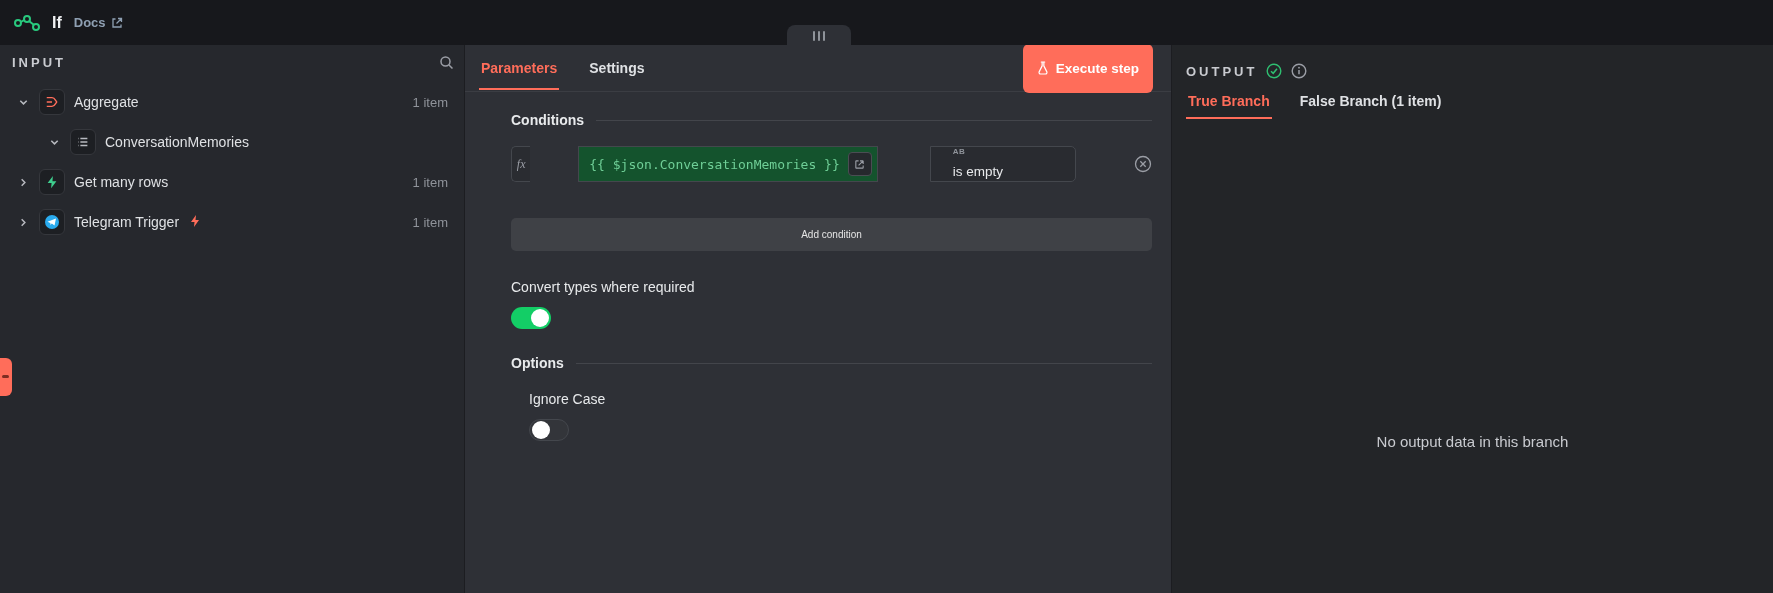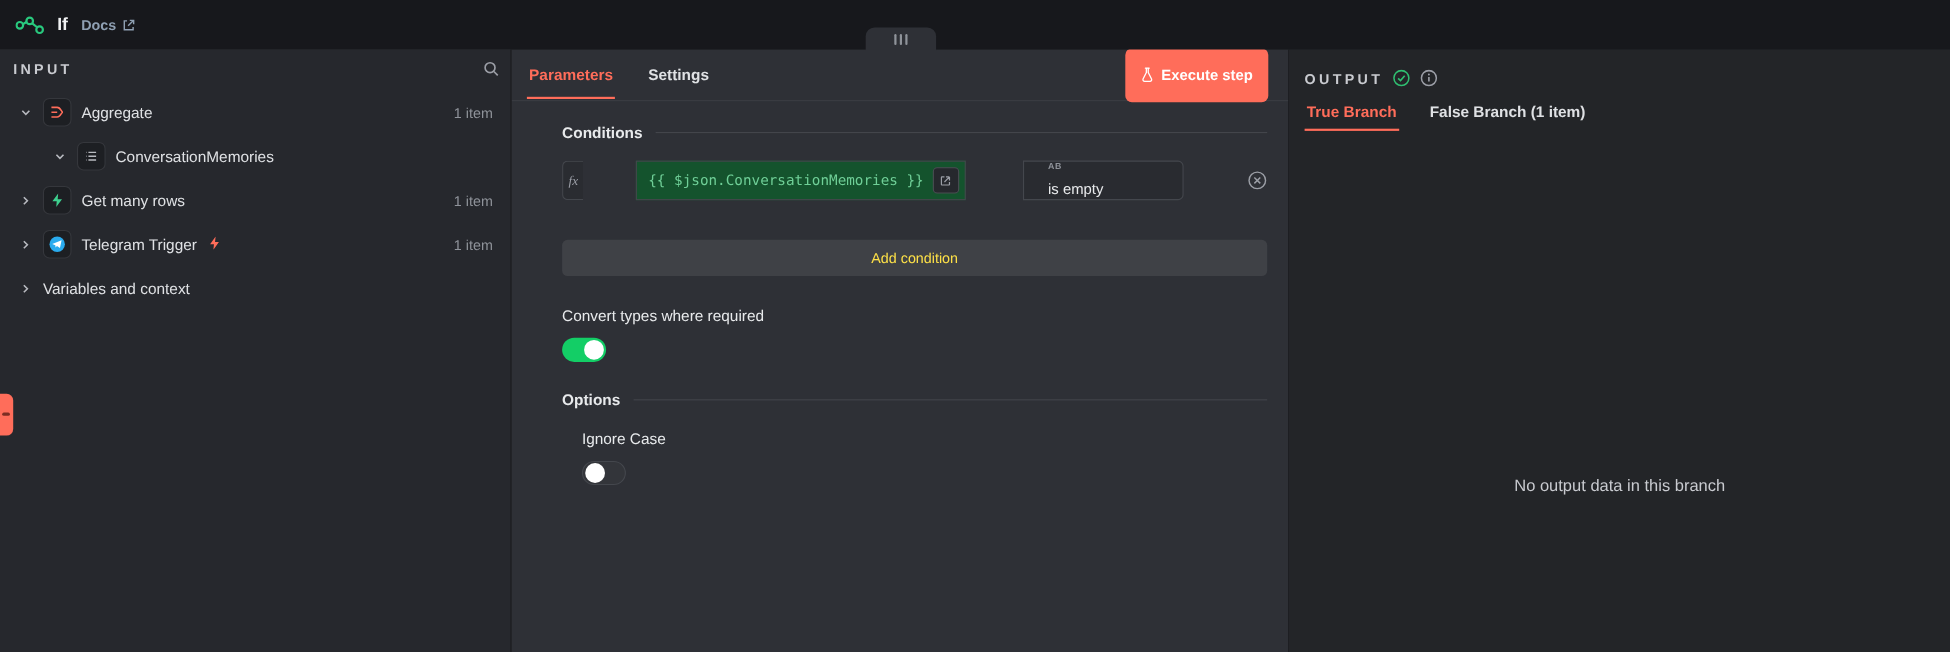--- a/index.html
+++ b/index.html
@@ -177,21 +177,21 @@
   }
   .type-glyph {
     font-size: 8px; font-weight: 700; letter-spacing: 0.5px; color: #8f939a;
   }
   .operator-value { flex: 1; font-size: 13.5px; color: #e8eaec; }
   .remove-btn { margin-left: 10px; background: none; border: none; cursor: pointer; display: flex; }
 
   .add-condition-btn {
     width: 100%; height: 33px;
     background: #3f4146; border: none; border-radius: 5px;
-    color: #fde047; font-size: 13px; font-weight: 400;
+    color: #e5e5e5; font-size: 10px; font-weight: 400;
     cursor: pointer; margin-bottom: 28px;
     font-family: "Liberation Sans", sans-serif;
   }
 
   .param-label { font-size: 14px; color: #e8eaec; margin-bottom: 12px; }
 
   .toggle { width: 40px; height: 22px; border-radius: 11px; position: relative; cursor: pointer; }
   .toggle.on { background: #13ce66; }
   .toggle.off { background: #33353a; border: 1px solid #44474d; }
   .toggle .knob {
@@ -338,28 +338,20 @@
         <span class="tree-label">Telegram Trigger</span>
         <span class="bolt">
           <svg width="10" height="12" viewBox="0 0 10 12">
               <path d="M6 0 L1 7 H4.5 L4 12 L9 5 H5.5 Z" fill="#ff6d5a"></path>
             </svg>
         </span>
         <span class="grow"></span>
         <span class="item-count">1 item</span>
       </div>
 
-      <div class="tree-row">
-        <span class="chev">
-          <svg width="11" height="11" viewBox="0 0 12 12">
-              <path d="M4 2.5 L7.5 6 L4 9.5" stroke="#b8bac0" stroke-width="1.6" fill="none"></path>
-            </svg>
-        </span>
-        <span class="tree-label">Variables and context</span>
-      </div>
 
     </div>
 
     <div class="left-edge-tab"></div>
   </div>
 
   <div class="panel-center">
     <div class="center-header">
       <button class="ndv-tab active">Parameters</button>
       <button class="ndv-tab">Settings</button>

